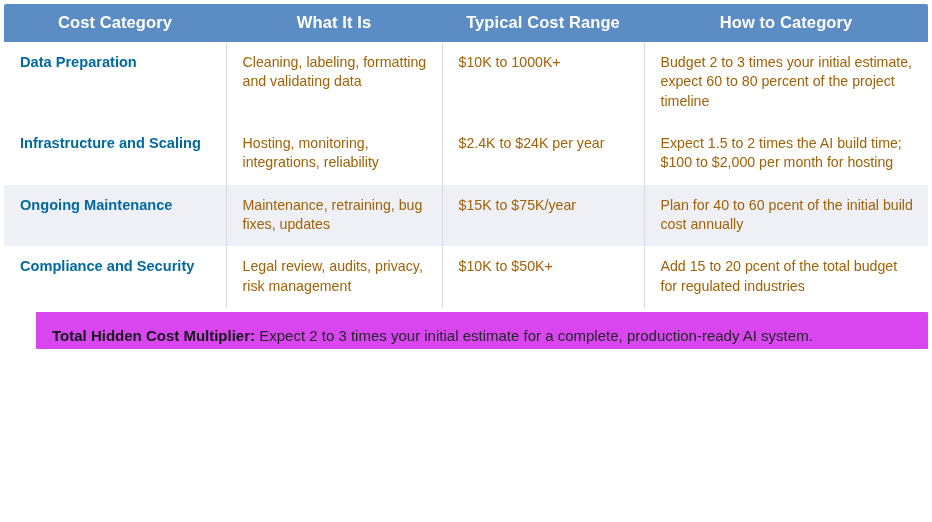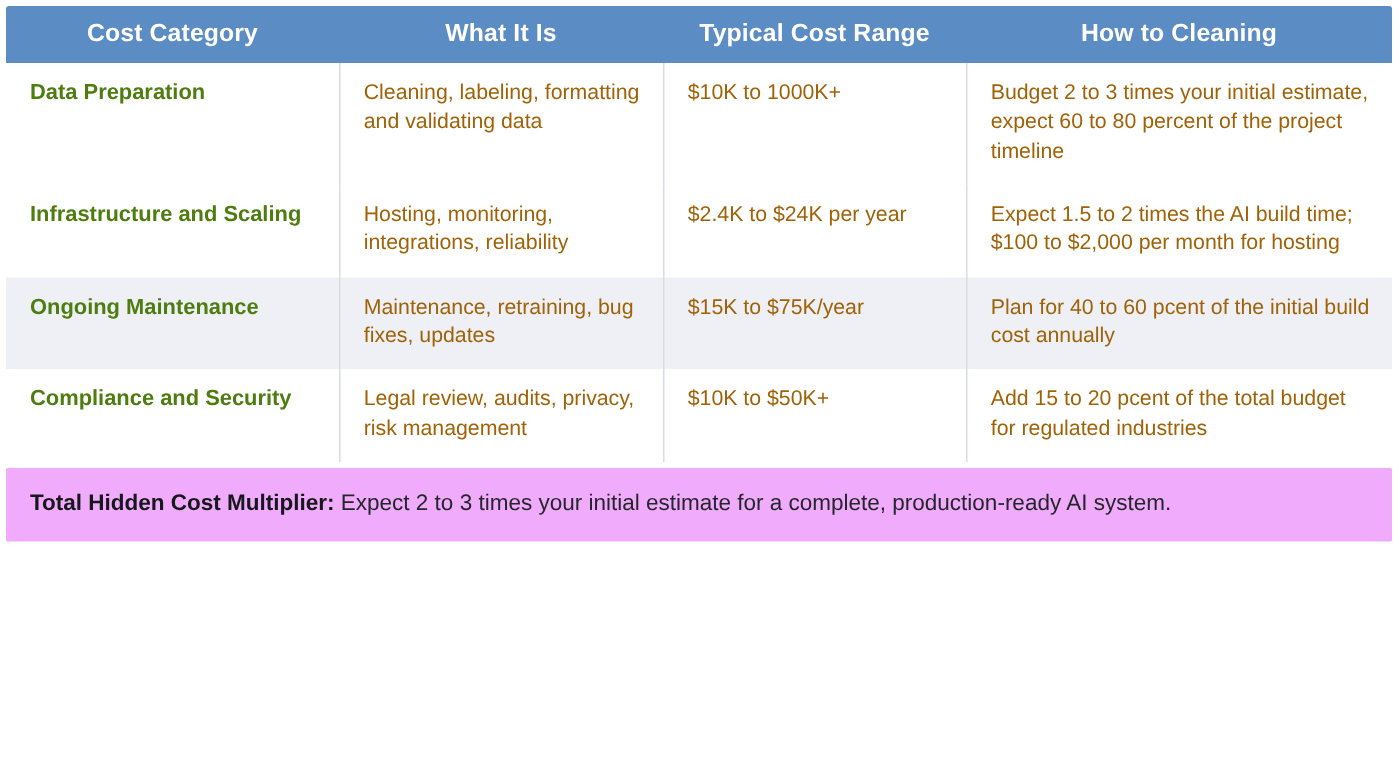--- a/index.html
+++ b/index.html
@@ -54,37 +54,38 @@
     line-height: 1.36;
     color: #1f2328;
   }
   tbody td:last-child { border-right: none; }
 
   tbody tr.row-odd  td { background: #ffffff; }
   tbody tr.row-even td { background: #eef0f5; }
 
   tbody td.cat {
     font-weight: bold;
-    color: #4d7c0f;
+    color: #0369a1;
     font-size: 14.6px;
   }
   tbody td.range,
   tbody td.how,
   tbody td.what {
     color: #a16207;
   }
 
   .footer-band {
     margin-top: 4px;
-    background: #f0abfc;
-    padding: 13px 16px 15px 16px;
+    background: #d946ef;
+    padding: 13px 16px 3px 16px;
     font-size: 15px;
     line-height: 1.42;
     color: #24262a;
     border-radius: 1px;
+    margin-left: 32px;
   }
   .footer-band .lead {
     font-weight: bold;
     color: #16181c;
   }
 </style>
 </head>
 <body>
 
 <div class="sheet">
@@ -94,21 +95,21 @@
       <col class="c1">
         <col class="c2">
         <col class="c3">
         <col class="c4">
     </colgroup>
     <thead>
       <tr>
         <th>Cost Category</th>
         <th>What It Is</th>
         <th>Typical Cost Range</th>
-        <th>How to Cleaning</th>
+        <th>How to Category</th>
       </tr>
     </thead>
     <tbody>
 
       <tr class="row-odd">
         <td class="cat">Data Preparation</td>
         <td class="what">Cleaning, labeling, formatting and validating data</td>
         <td class="range">$10K to 1000K+</td>
         <td class="how">Budget 2 to 3 times your initial estimate, expect 60 to 80 percent of the project timeline</td>
       </tr>

